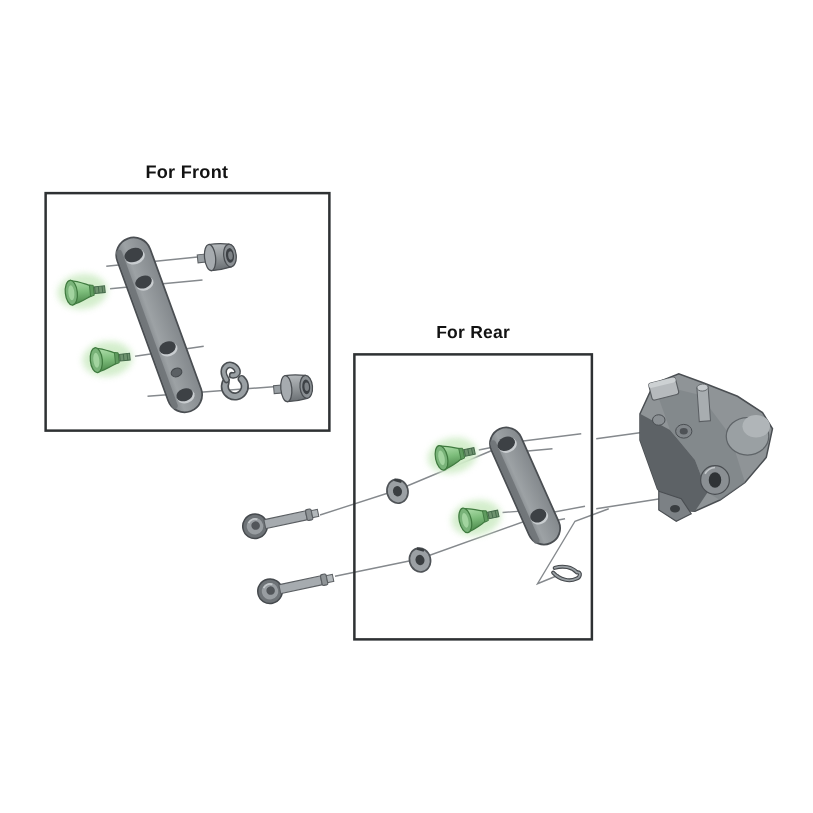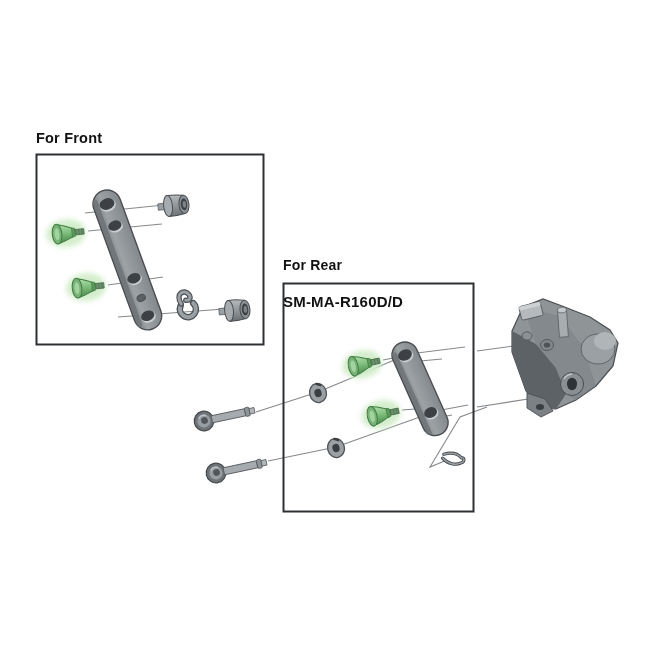--- a/index.html
+++ b/index.html
@@ -5,21 +5,21 @@
   :root{
     --background:#ffffff; --text:#121212; --box-border:#2e3133;
     --axis-line:#85898d; --part-gray-light:#b4b9bc; --part-gray:#8f9497;
     --part-gray-dark:#62676b; --part-outline:#4a4e52;
     --highlight-green:#7dbd7b; --highlight-green-dark:#3f7a3f; --highlight-glow:#d2edca;
   }
   html,body{margin:0;padding:0;background:var(--background);}
   .canvas{position:relative;width:650px;height:650px;background:var(--background);
           font-family:"Liberation Sans",sans-serif;overflow:hidden;}
   .diagram-svg{position:absolute;left:0;top:0;}
-  .label{position:absolute;text-align:left;font-weight:bold;color:var(--text);
+  .label{position:absolute;text-align:center;font-weight:bold;color:var(--text);
          letter-spacing:.2px;}
   .label-front{left:36px;top:130px;width:227px;font-size:14.5px;}
   .label-rear{left:283px;top:257px;width:191px;font-size:14px;}
   .label-model{left:283px;top:293px;width:191px;font-size:15px;}
 </style>
 </head>
 <body>
 
 <div class="canvas">
 
@@ -174,14 +174,13 @@
       <path d="M 527,393 L 545,399 L 553,411 L 541,417 L 527,408 Z" fill="#7c8185" stroke="#4a4e52" stroke-width="0.9"></path>
       <ellipse cx="540" cy="407" rx="4" ry="3" fill="#3a3e41"></ellipse>
     </g>
 
     <rect x="36.5" y="154.5" width="227" height="190" fill="none" style="stroke:var(--box-border)" stroke-width="2"></rect>
     <rect x="283.5" y="283.5" width="190" height="228" fill="none" style="stroke:var(--box-border)" stroke-width="2"></rect>
   </svg>
 
   <div class="label label-front">For Front</div>
   <div class="label label-rear">For Rear</div>
-  <div class="label label-model">SM-MA-R160D/D</div>
 </div>
 
 </body></html>

